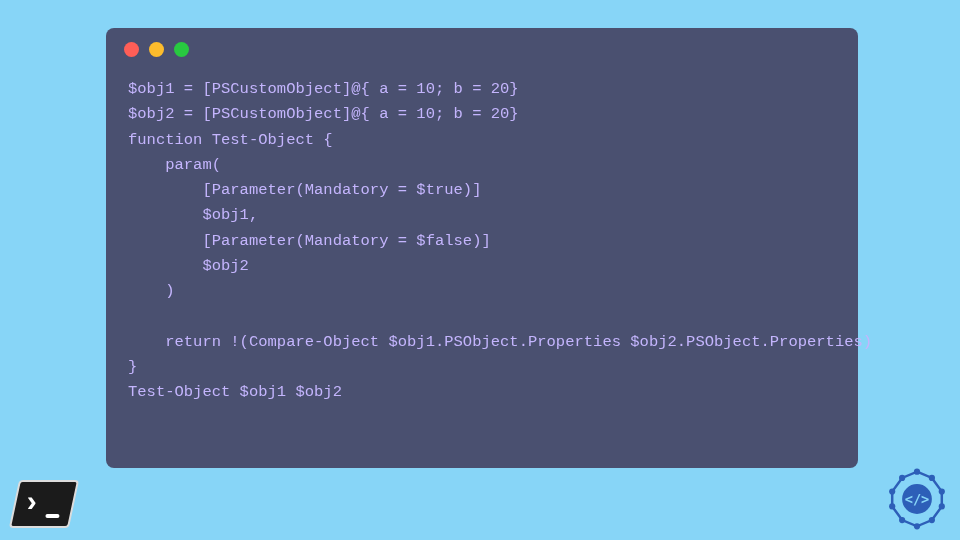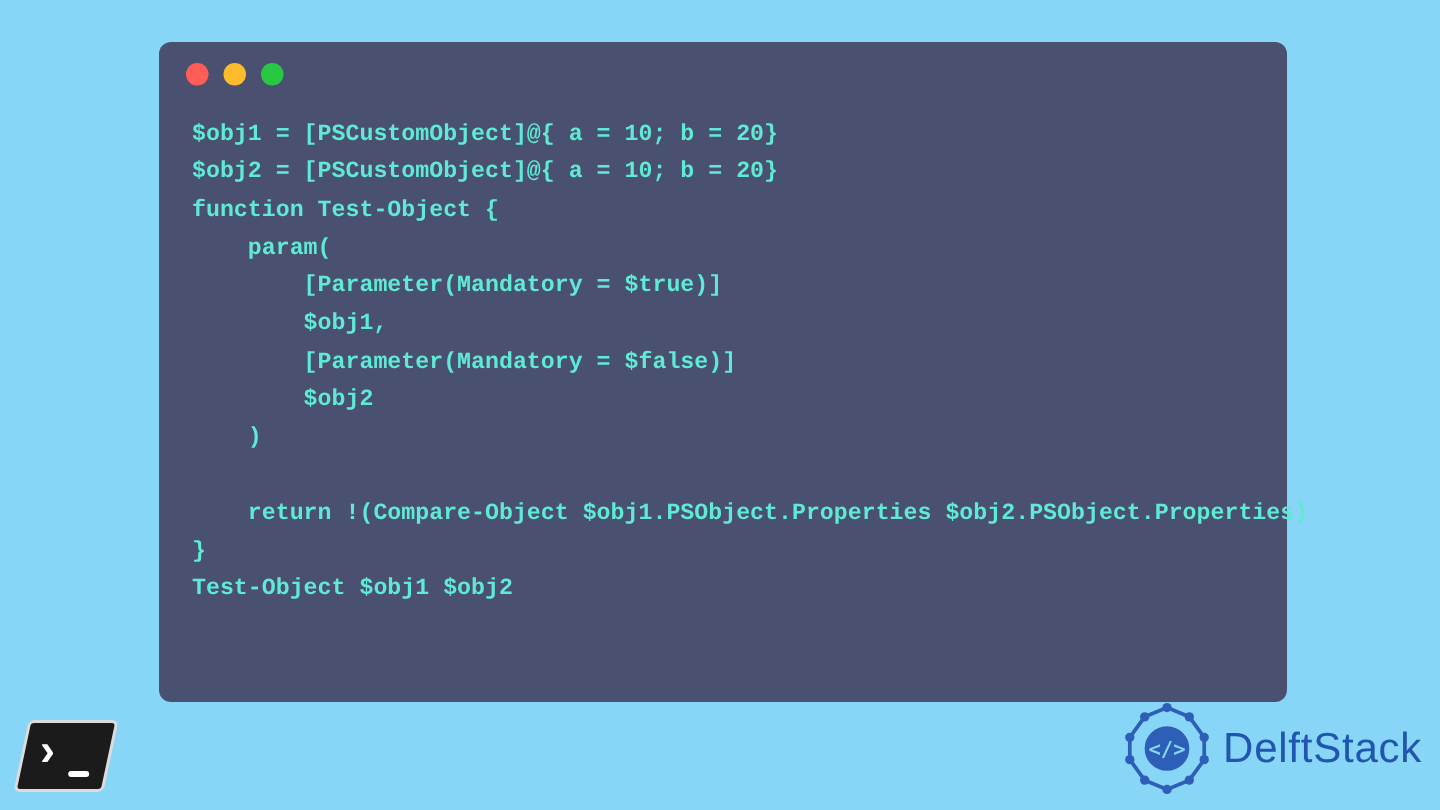--- a/index.html
+++ b/index.html
@@ -30,26 +30,25 @@
   .light {
     width: 15px;
     height: 15px;
     border-radius: 50%;
   }
   .red { background: #ff5e57; }
   .yellow { background: #fdbc2c; }
   .green { background: #28c940; }
   .code-body {
     padding: 10px 22px;
-    color: #5eead4;
+    color: #c4b5fd;
     font-family: Menlo, Consolas, "Liberation Mono", monospace;
     font-size: 15.5px;
     line-height: 1.63;
     white-space: pre;
-    font-weight: bold;
   }
   .ps-icon {
     position: absolute;
     left: 8px;
     bottom: 8px;
     width: 68px;
     height: 56px;
   }
   .ps-shape {
     width: 60px;
@@ -141,14 +140,13 @@
         <circle cx="90" cy="38" r="5"></circle>
         <circle cx="90" cy="62" r="5"></circle>
       <circle cx="74" cy="84" r="5"></circle>
         <circle cx="50" cy="94" r="5"></circle>
         <circle cx="26" cy="84" r="5"></circle>
         <circle cx="10" cy="62" r="5"></circle>
       <circle cx="10" cy="38" r="5"></circle>
         <circle cx="26" cy="16" r="5"></circle>
     </g>
   </svg>
-  <span class="brand-text">DelftStack</span>
 </div>
 
 </body></html>

